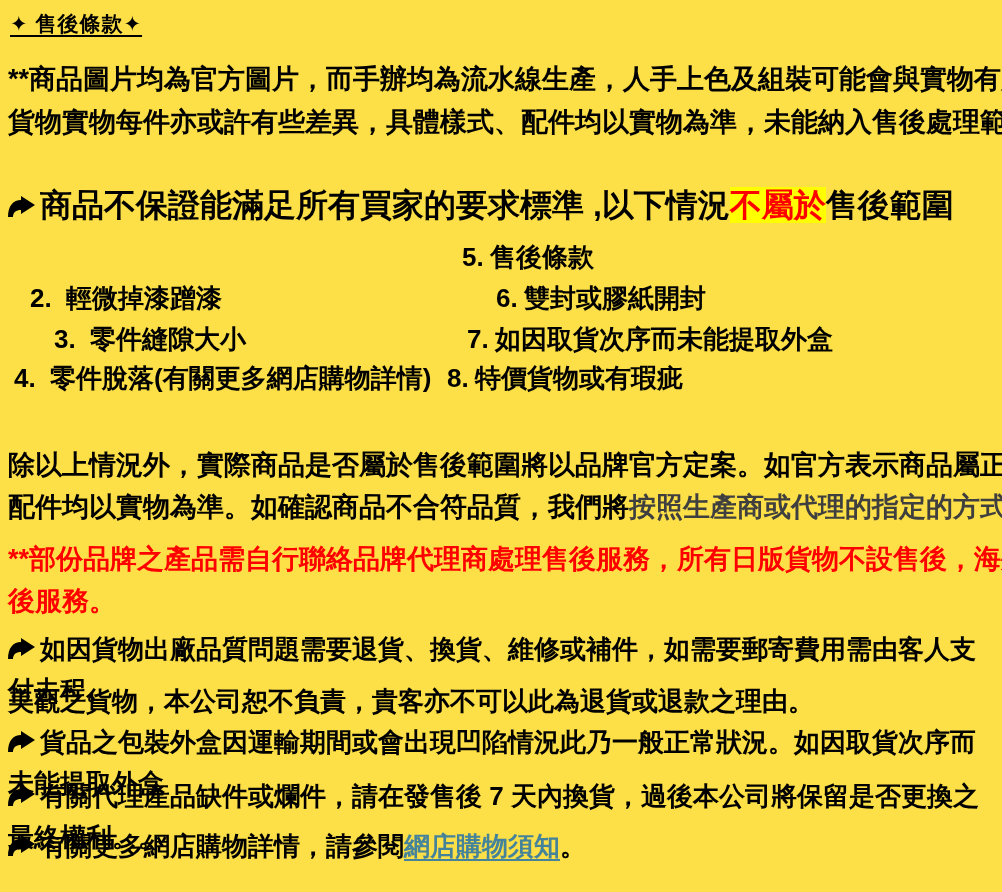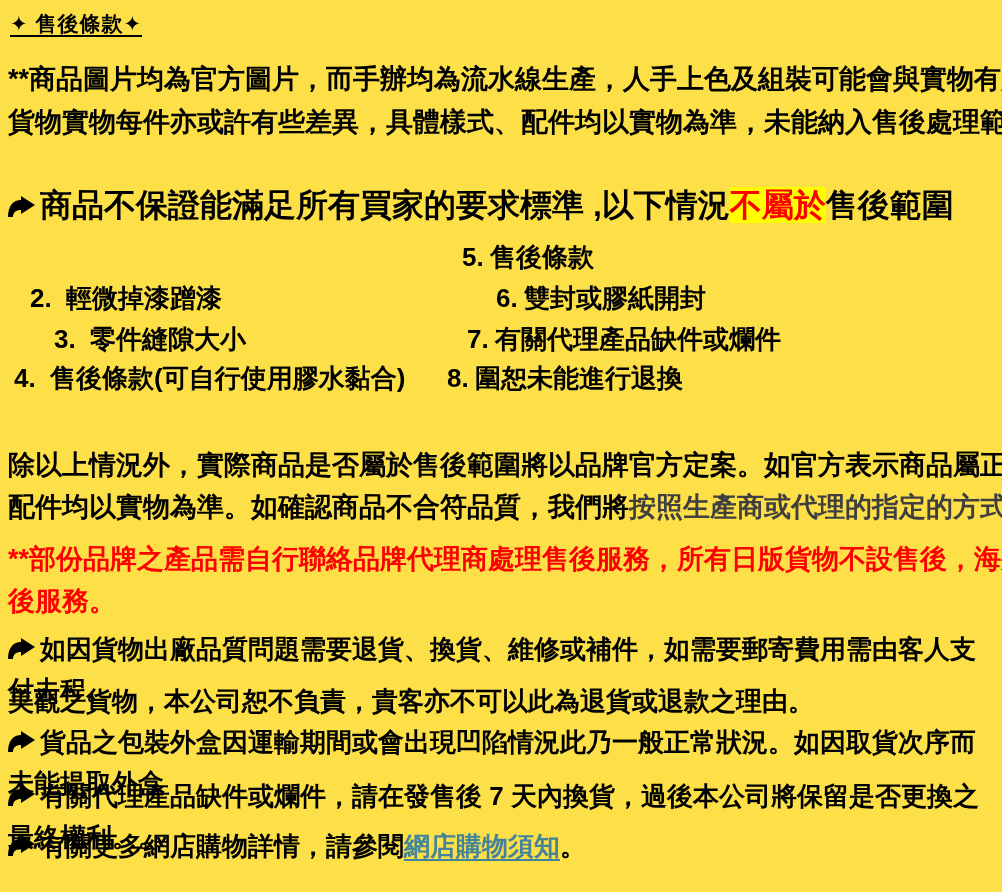--- a/index.html
+++ b/index.html
@@ -63,26 +63,26 @@
   </div>
 
   <div class="abs notice">
     <span class="arrow"><svg viewBox="0 0 28 22" xmlns="http://www.w3.org/2000/svg">
           <path d="M13,4 V0 L27,9 L13,18 V14 C8,14 5,16.5 5,21 L0,21 C0,9.5 5.5,4 13,4 Z" fill="#000"></path>
         </svg></span><span>商品不保證能滿足所有買家的要求標準 ,以下情況</span><span class="hl">不屬於</span><span>售後範圍</span>
   </div>
 
   <div class="li-row" style="top:281px;left:30px;"><span class="li-num" style="width:36px;">2.</span><span>輕微掉漆蹭漆</span></div>
   <div class="li-row" style="top:322px;left:14px;margin-left:40px;"><span class="li-num" style="width:36px;">3.</span><span>零件縫隙大小</span></div>
-  <div class="li-row" style="top:361px;left:14px;"><span class="li-num" style="width:36px;">4.</span><span>售後條款(可自行使用膠水黏合)</span></div>
+  <div class="li-row" style="top:361px;left:14px;"><span class="li-num" style="width:36px;">4.</span><span>零件脫落(有關更多網店購物詳情)</span></div>
 
   <div class="li-row" style="top:240px;left:462px;"><span class="li-num" style="width:28px;">5.</span><span>售後條款</span></div>
   <div class="li-row" style="top:281px;left:464px;margin-left:32px;"><span class="li-num" style="width:28px;">6.</span><span>雙封或膠紙開封</span></div>
-  <div class="li-row" style="top:322px;left:467px;"><span class="li-num" style="width:28px;">7.</span><span>有關代理產品缺件或爛件</span></div>
-  <div class="li-row" style="top:361px;left:447px;"><span class="li-num" style="width:28px;">8.</span><span>圍恕未能進行退換</span></div>
+  <div class="li-row" style="top:322px;left:467px;"><span class="li-num" style="width:28px;">7.</span><span>如因取貨次序而未能提取外盒</span></div>
+  <div class="li-row" style="top:361px;left:447px;"><span class="li-num" style="width:28px;">8.</span><span>特價貨物或有瑕疵</span></div>
 
   <div class="abs para policy">
     <div class="ln">除以上情況外，實際商品是否屬於售後範圍將以品牌官方定案。如官方表示商品屬正常品質控制範</div>
     <div class="ln"><span>配件均以實物為準。如確認商品不合符品質，我們將</span><span class="tail">按照生產商或代理的指定的方式處理。</span></div>
   </div>
 
   <div class="abs para warning">
     <div class="ln">**部份品牌之產品需自行聯絡品牌代理商處理售後服務，所有日版貨物不設售後，海外顧客不設售</div>
     <div class="ln">後服務。</div>
   </div>

